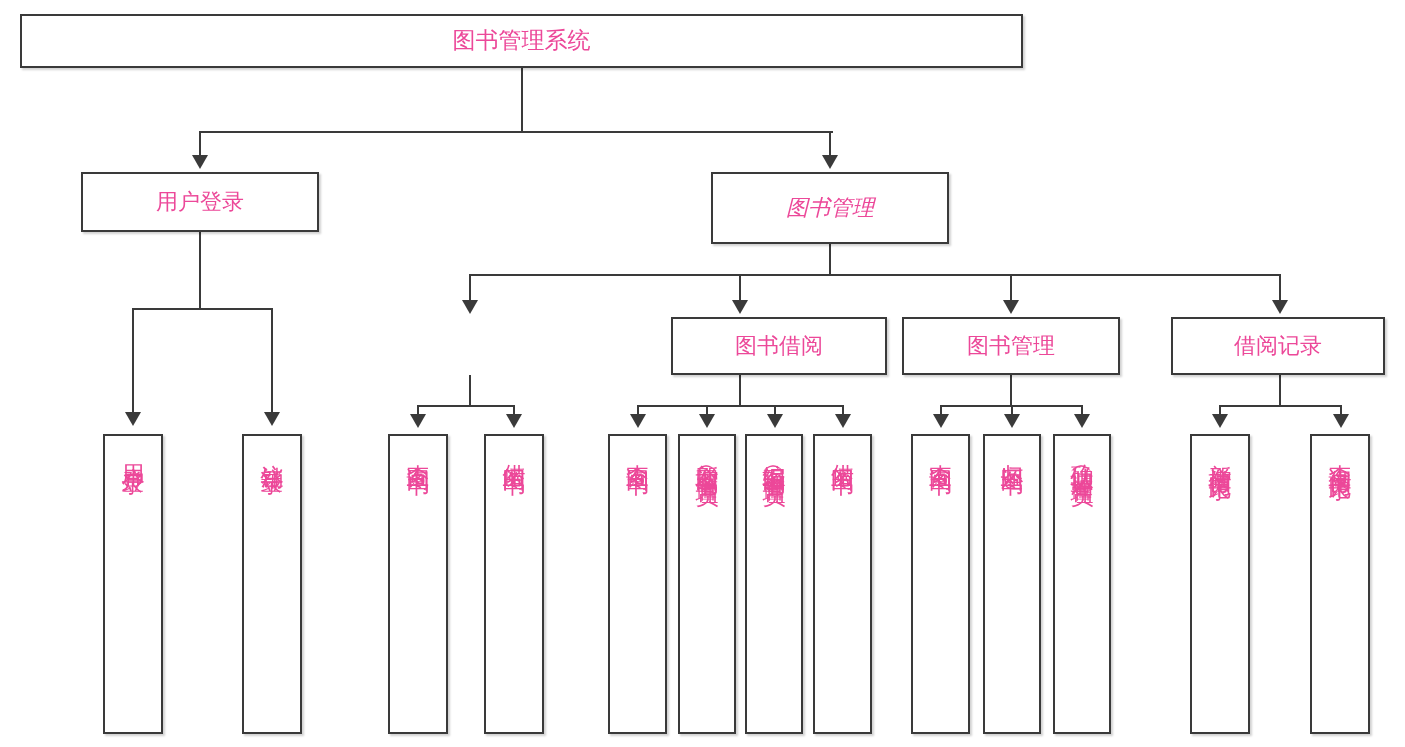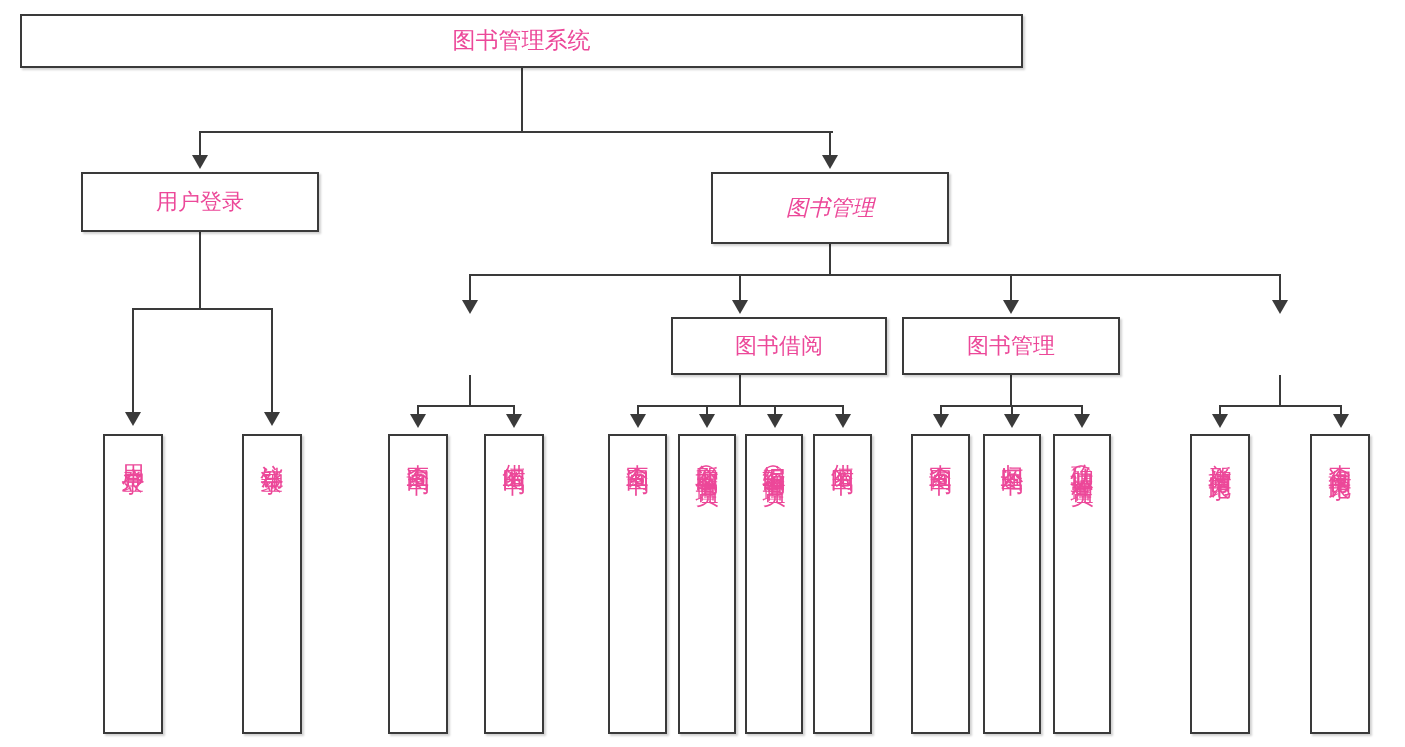--- a/index.html
+++ b/index.html
@@ -155,20 +155,23 @@
   <div class="node horiz" style="left:711px; top:172px; width:238px; height:72px;font-style:italic;">
     <span class="label">图书管理</span>
   </div>
 
   <div class="node horiz" style="left:632px; top:317px; width:216px; height:58px;margin-left:39px;">
     <span class="label">图书借阅</span>
   </div>
   <div class="node horiz" style="left:902px; top:317px; width:218px; height:58px;">
     <span class="label">图书管理</span>
   </div>
+  <div class="node horiz" style="left:1171px; top:317px; width:214px; height:58px;">
+    <span class="label">借阅记录</span>
+  </div>
 
   <div class="node vert" style="left:103px; top:434px; width:60px; height:300px;">
     <span class="label">用户登录</span>
   </div>
   <div class="node vert" style="left:242px; top:434px; width:60px; height:300px;">
     <span class="label">注销登录</span>
   </div>
   <div class="node vert" style="left:388px; top:434px; width:60px; height:300px;">
     <span class="label">查询图书</span>
   </div>

